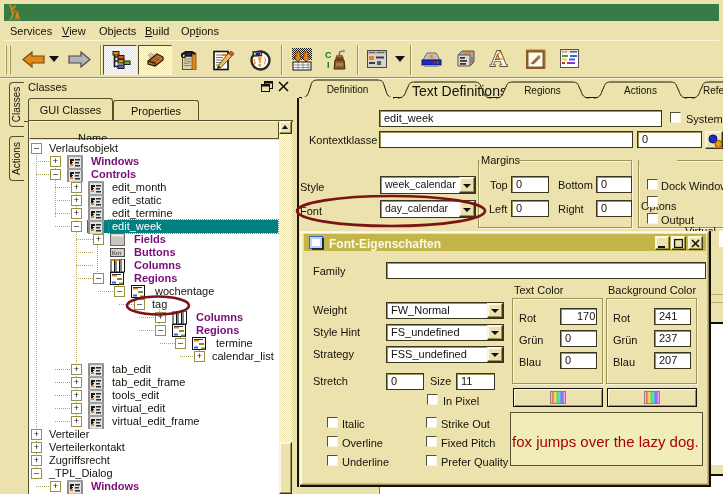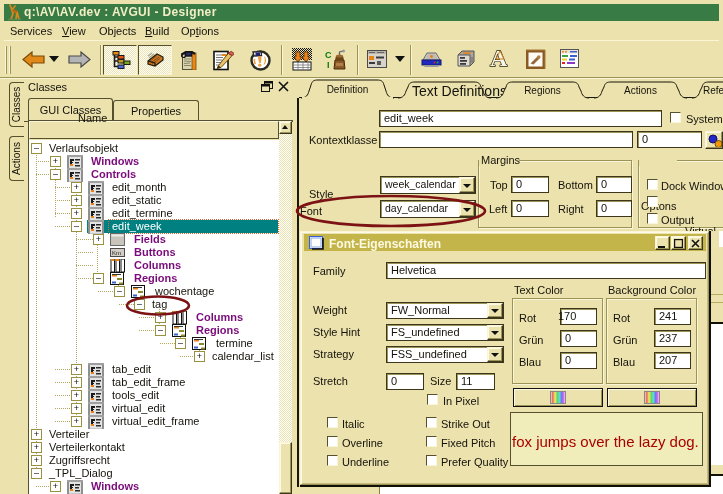--- a/index.html
+++ b/index.html
@@ -17,21 +17,20 @@
 .ebox{width:11px;height:11px;background:#fff;border:1px solid #99913f;font-size:9px;line-height:9px;text-align:center;color:#111}
 </style></head><body>
 <div id="root">
 <div class="" style="left:0px;top:0px;width:723px;height:21px;background:#ebe2ae"></div>
 <div class="" style="left:4px;top:4px;width:715px;height:17px;background:#397b45"></div>
 <svg style="position:absolute;left:6px;top:4px;" width="17" height="17">
       <path d="M5,15 L7,10 L6,6 M6,6 L4,1 M6,6 L9,2 M6,7 L11,8 L13,15 M11,8 L10,15" stroke="#d4881e" stroke-width="1.8" fill="none" stroke-linecap="round"></path>
       <path d="M6.5,6 L11,8" stroke="#b86a10" stroke-width="2.5"></path>
       <path d="M2,15.5 L15,15.5" stroke="#5a8a4a" stroke-width="1.4"></path>
     </svg>
-<div style="left:24px;top:5px;font-weight:bold;font-size:12px;letter-spacing:0.35px;color:#f3eec5;white-space:nowrap">q:\AV\AV.dev : AVGUI - Designer</div>
 <div class="lb" style="left:10px;top:25px;font-size:11px">Services</div>
 <div class="lb" style="left:62px;top:25px;font-size:11px"><u>V</u>iew</div>
 <div class="lb" style="left:99px;top:25px;font-size:11px">Objects</div>
 <div class="lb" style="left:145px;top:25px;font-size:11px"><u>B</u>uild</div>
 <div class="lb" style="left:181px;top:25px;font-size:11px">Op<u>t</u>ions</div>
 <div class="" style="left:4px;top:40px;width:715px;height:1px;background:#faf5d7"></div>
 <div class="" style="left:5px;top:46px;width:2px;height:28px;background:#faf5d7;border-right:1px solid #9c9456"></div>
 <div class="" style="left:9px;top:46px;width:2px;height:28px;background:#faf5d7;border-right:1px solid #9c9456"></div>
 <svg style="position:absolute;left:22px;top:51px;" width="24" height="17">
       <path d="M10,1 L10,5 L22,5 L22,12 L10,12 L10,16 L1,8.5 Z" fill="#e08818" stroke="#7a4a08" stroke-width="1.2"></path>
@@ -191,21 +190,21 @@
       <path d="M1,1 L10,10 M10,1 L1,10" stroke="#111" stroke-width="1.6"></path>
     </svg>
 <div class="" style="left:28px;top:98px;width:85px;height:24px;background:#ebe2ae;border:1px solid #55512e;border-bottom:none;border-radius:3px 3px 0 0"></div>
 <div class="" style="left:113px;top:100px;width:86px;height:22px;background:#ebe2ae;border:1px solid #55512e;border-bottom:none;border-radius:3px 3px 0 0"></div>
 <div class="lb" style="left:28px;top:104px;width:85px;text-align:center">GUI Classes</div>
 <div class="lb" style="left:113px;top:105px;width:86px;text-align:center">Properties</div>
 <div class="" style="left:24px;top:121px;width:269px;height:1px;background:#55512e"></div>
 <div class="" style="left:28px;top:121px;width:85px;height:1px;background:#ebe2ae"></div>
 <div class="" style="left:28px;top:120px;width:265px;height:374px;border:1px solid #55512e;border-right:none;border-bottom:none"></div>
 <div class="" style="left:29px;top:121px;width:250px;height:18px;background:#ebe2ae;border-top:1px solid #faf5d7;border-left:1px solid #faf5d7;border-bottom:1px solid #55512e;border-right:1px solid #55512e"></div>
-<div class="lb" style="left:34px;top:112px;padding-left:44px;">Name</div>
+<div class="lb" style="left:34px;top:132px;padding-left:44px;">Name</div>
 <div class="btn3d" style="left:279px;top:121px;width:13px;height:13px;"></div>
 <svg style="position:absolute;left:282px;top:125px;" width="7" height="5">
       <path d="M0,4 L6,4 L3,0 Z" fill="#111"></path>
     </svg>
 <div class="" style="left:29px;top:140px;width:250px;height:354px;background:#fff;overflow:hidden"></div>
 <div class="dith" style="left:279px;top:134px;width:13px;height:360px;"></div>
 <div class="btn3d" style="left:279px;top:442px;width:13px;height:52px;"></div>
 <div class="" style="left:36px;top:153px;width:1px;height:324px;background-image:linear-gradient(to bottom,#b1a75f 1px,transparent 1px);background-size:1px 2px"></div>
 <div class="" style="left:55px;top:166px;width:1px;height:52px;background-image:linear-gradient(to bottom,#b1a75f 1px,transparent 1px);background-size:1px 2px"></div>
 <div class="" style="left:76px;top:192px;width:1px;height:233px;background-image:linear-gradient(to bottom,#b1a75f 1px,transparent 1px);background-size:1px 2px"></div>
@@ -595,21 +594,21 @@
 <div class="fldtx" style="left:597px;top:201px;width:33px">0</div>
 <div class="gb" style="left:638px;top:160px;width:95px;height:68px;"></div>
 <div class="" style="left:639px;top:154px;width:38px;height:12px;background:#ebe2ae"></div>
 <div class="lb" style="left:641px;top:154px;margin-top:46px;">Optons</div>
 <div class="cb" style="left:647px;top:179px"></div>
 <div class="lb" style="left:661px;top:180px;">Dock Window</div>
 <div class="cb" style="left:647px;top:196px"></div>
 <div class="lb" style="left:685px;top:197px;margin-top:28px;">Virtual</div>
 <div class="cb" style="left:647px;top:213px"></div>
 <div class="lb" style="left:661px;top:214px;">Output</div>
-<div class="lb" style="left:300px;top:188px;margin-left:9px;">Style</div>
+<div class="lb" style="left:300px;top:181px;">Style</div>
 <div class="fld" style="left:380px;top:176px;width:96px;height:18px;"></div>
 <div class="fldtx" style="left:381px;top:177px;width:78px;font-size:10.5px">week_calendar</div>
 <div class="btn3d" style="left:459px;top:177px;width:16px;height:16px;"></div>
 <svg style="position:absolute;left:463px;top:184px;" width="9" height="5">
       <path d="M0,0 L8,0 L4,4 Z" fill="#111"></path>
     </svg>
 <div class="lb" style="left:300px;top:205px;">Font</div>
 <div class="fld" style="left:380px;top:200px;width:96px;height:18px;"></div>
 <div class="fldtx" style="left:381px;top:201px;width:78px;font-size:10.5px">day_calendar</div>
 <div class="btn3d" style="left:459px;top:201px;width:16px;height:16px;"></div>
@@ -648,21 +647,20 @@
 <div class="btn3d" style="left:671px;top:236px;width:15px;height:14px;"></div>
 <svg style="position:absolute;left:674px;top:239px;" width="9" height="9">
       <rect x="0.5" y="0.5" width="8" height="8" fill="none" stroke="#111" stroke-width="1.4"></rect>
     </svg>
 <div class="btn3d" style="left:688px;top:236px;width:15px;height:14px;"></div>
 <svg style="position:absolute;left:691px;top:239px;" width="9" height="9">
       <path d="M1,1 L8,8 M8,1 L1,8" stroke="#111" stroke-width="1.6"></path>
     </svg>
 <div class="lb" style="left:313px;top:265px;">Family</div>
 <div class="fld" style="left:386px;top:262px;width:320px;height:17px;"></div>
-<div class="fldtx" style="left:387px;top:263px;width:315px">Helvetica</div>
 <div class="lb" style="left:313px;top:304px;">Weight</div>
 <div class="fld" style="left:386px;top:302px;width:118px;height:17px;"></div>
 <div class="fldtx" style="left:387px;top:303px;width:100px;font-size:11px">FW_Normal</div>
 <div class="btn3d" style="left:487px;top:303px;width:16px;height:15px;"></div>
 <svg style="position:absolute;left:491px;top:309px;" width="9" height="5">
       <path d="M0,0 L8,0 L4,4 Z" fill="#111"></path>
     </svg>
 <div class="lb" style="left:313px;top:326px;">Style Hint</div>
 <div class="fld" style="left:386px;top:324px;width:118px;height:17px;"></div>
 <div class="fldtx" style="left:387px;top:325px;width:100px;font-size:11px">FS_undefined</div>
@@ -694,21 +692,21 @@
 <div class="cb" style="left:426px;top:417px"></div>
 <div class="lb" style="left:441px;top:418px;">Strike Out</div>
 <div class="cb" style="left:426px;top:436px"></div>
 <div class="lb" style="left:441px;top:437px;">Fixed Pitch</div>
 <div class="cb" style="left:426px;top:455px"></div>
 <div class="lb" style="left:441px;top:456px;">Prefer Quality</div>
 <div class="lb" style="left:514px;top:284px;">Text Color</div>
 <div class="gb" style="left:512px;top:298px;width:91px;height:86px;"></div>
 <div class="lb" style="left:519px;top:312px;">Rot</div>
 <div class="fld" style="left:560px;top:308px;width:37px;height:17px;"></div>
-<div class="fldtx" style="left:554px;top:309px;width:33px">170</div>
+<div class="fldtx" style="left:573px;top:309px;width:33px">170</div>
 <div class="lb" style="left:519px;top:334px;">Grün</div>
 <div class="fld" style="left:560px;top:330px;width:37px;height:17px;"></div>
 <div class="fldtx" style="left:561px;top:331px;width:33px">0</div>
 <div class="lb" style="left:519px;top:356px;">Blau</div>
 <div class="fld" style="left:560px;top:352px;width:37px;height:17px;"></div>
 <div class="fldtx" style="left:561px;top:353px;width:33px">0</div>
 <div class="" style="left:513px;top:388px;width:90px;height:19px;border:1px solid #111;background:#ebe2ae;box-shadow:inset 1px 1px 0 #fdfae8, inset -1px -1px 0 #9c9456"></div>
 <svg style="position:absolute;left:550px;top:391px;" width="16" height="13">
       <defs>
         <linearGradient id="rb512" x1="0" y1="0" x2="1" y2="0">

